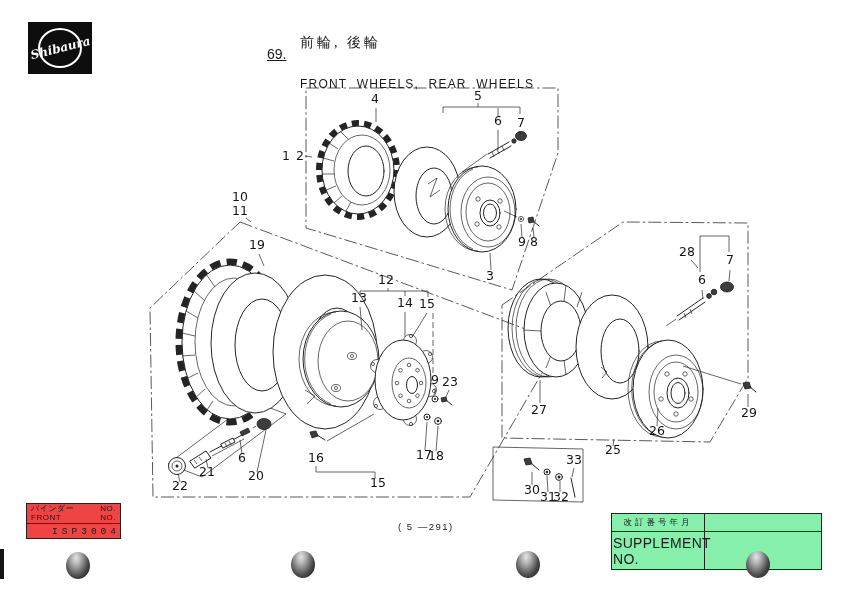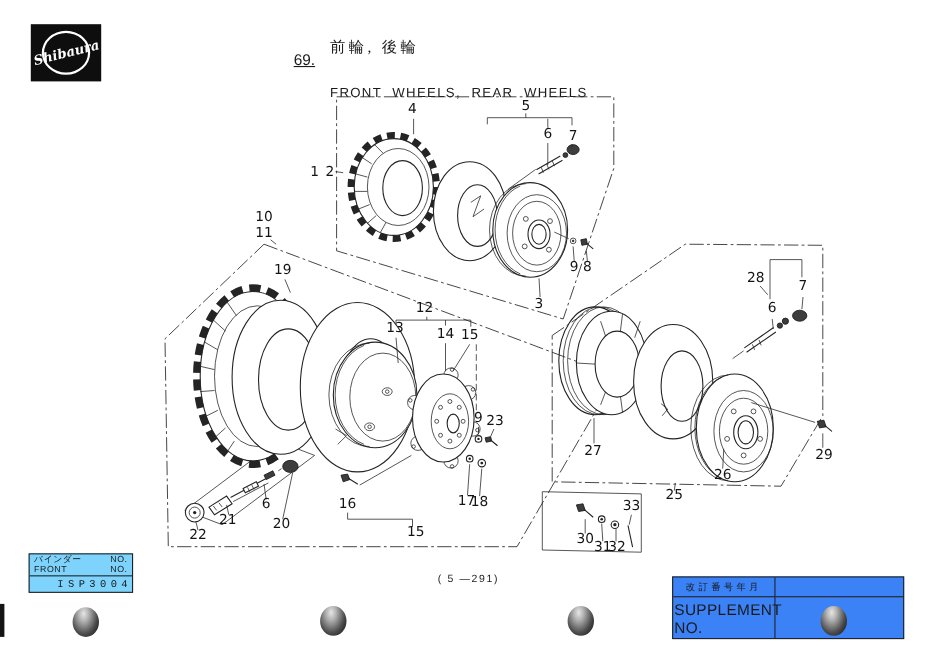--- a/index.html
+++ b/index.html
@@ -10,26 +10,26 @@
         display:flex;align-items:center;justify-content:center;}
   .logo-ring{width:40px;height:36px;border:2px solid #fff;border-radius:50%;
         display:flex;align-items:center;justify-content:center;}
   .logo-script{position:absolute;color:#fff;font-family:"DejaVu Serif",serif;
         font-style:italic;font-weight:bold;font-size:12px;transform:rotate(-14deg);white-space:nowrap;}
   
   .section-no{position:absolute;left:267px;top:46px;font-size:14px;text-decoration:underline;}
   .title-ja{position:absolute;left:300px;top:34px;font-size:14px;letter-spacing:3px;font-family:Liberation Serif, serif;}
   .title-en{position:absolute;left:300px;top:57px;font-size:12px;letter-spacing:1.2px;word-spacing:5px;margin-top:20px;}
   
-  .binder{position:absolute;left:26px;top:503px;width:93px;border:1.3px solid #222;background:#7dd3fc;}
+  .binder{position:absolute;left:26px;top:503px;width:93px;border:1.3px solid #222;background:#ef4444;}
   .binder .r1{border-bottom:1px solid #222;padding:1px 4px 1px 4px;}
   .binder .line{display:flex;justify-content:space-between;font-size:8px;line-height:8.5px;letter-spacing:.5px;}
   .binder .r2{text-align:right;font-size:9.5px;letter-spacing:4px;padding:2px 0 1px 4px;font-family:Liberation Mono, monospace;}
   
-  .supp{position:absolute;left:611px;top:524px;width:209px;border:1.3px solid #222;background:#3b82f6;
+  .supp{position:absolute;left:611px;top:513px;width:209px;border:1.3px solid #222;background:#86efac;
         display:grid;grid-template-columns:93px 1fr;}
   .supp .c{border-bottom:1px solid #222;border-right:1px solid #222;font-size:8.5px;
         text-align:center;padding:2.5px 1px;}
   .supp .c.last,{border-bottom:none;}
   .supp .row2l{border-right:1px solid #222;font-size:14px;text-align:left;padding:2.5px 1px;letter-spacing:.3px;}
   .supp .ja{letter-spacing:3px;}
   .supp .empty{border-bottom:1px solid #222;}
   .supp .empty2{}
   
   .pageref{position:absolute;left:398px;top:521px;font-size:9.5px;letter-spacing:1.5px;}

